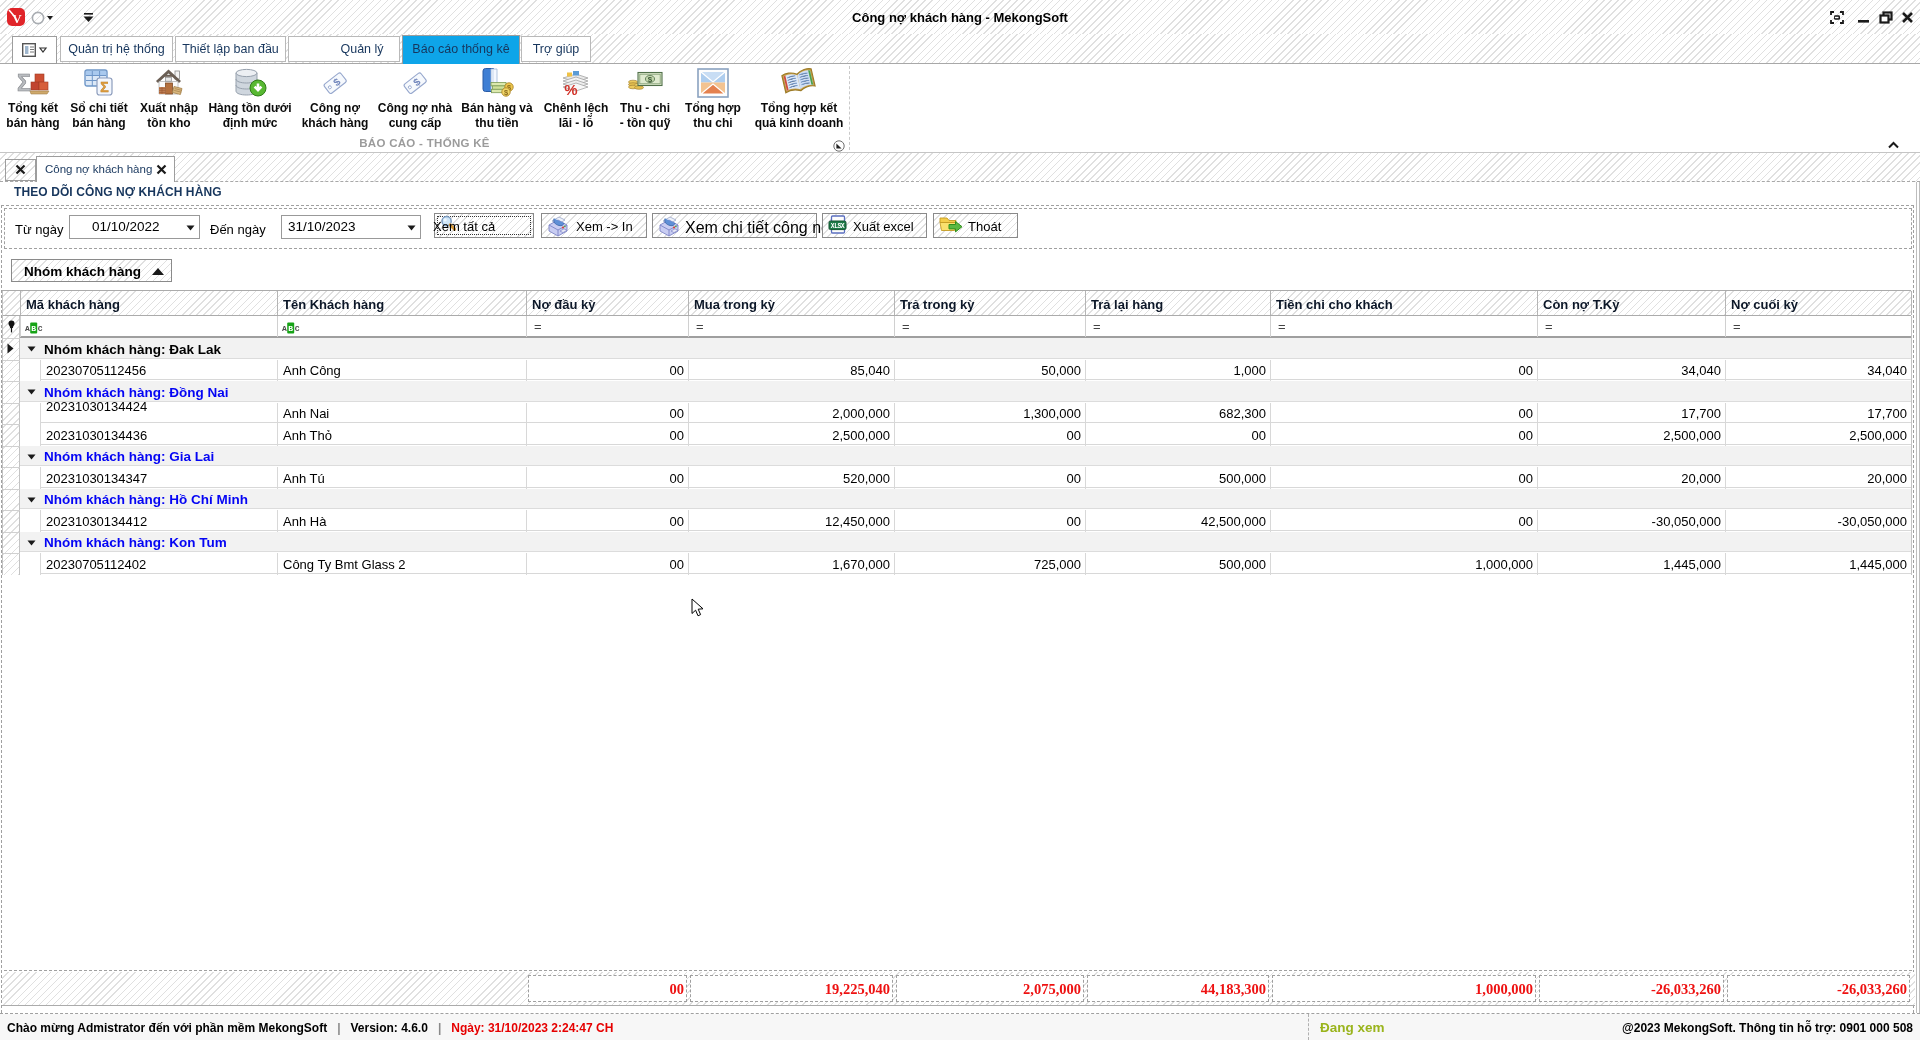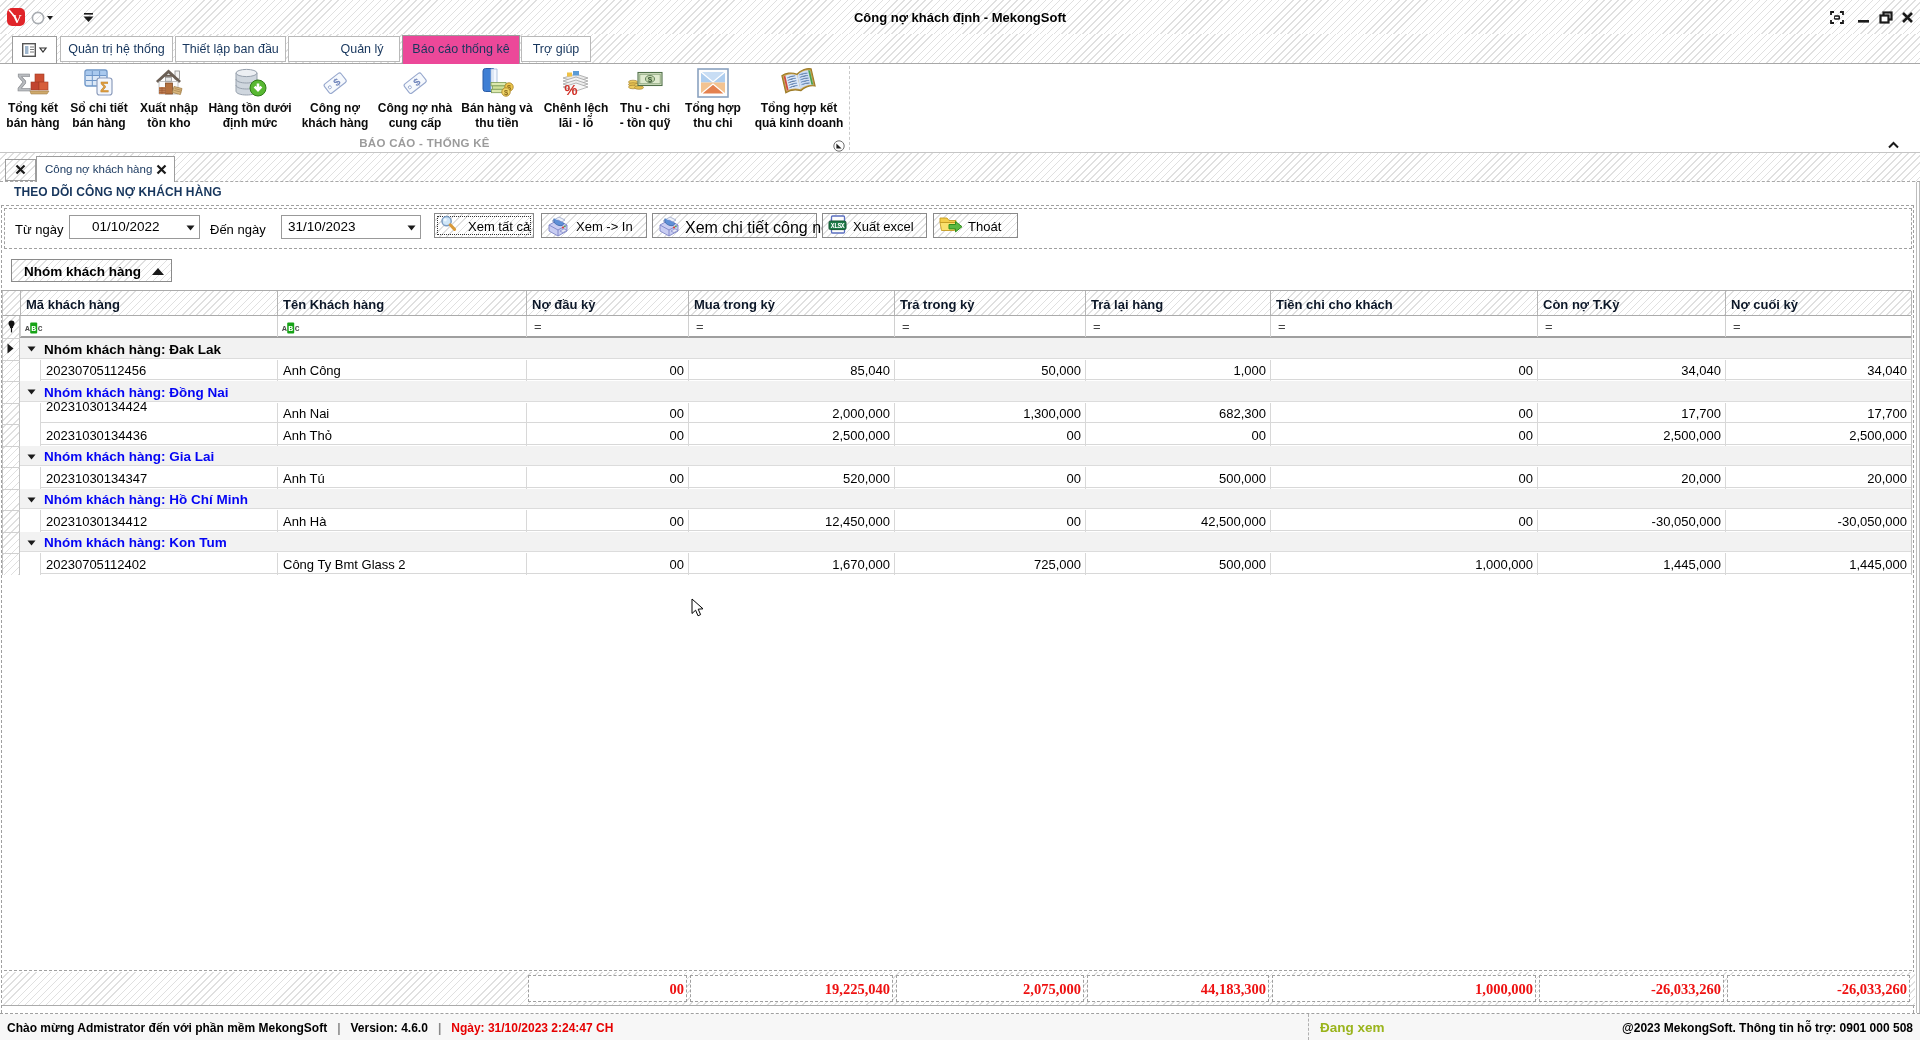--- a/index.html
+++ b/index.html
@@ -16,21 +16,21 @@
 <text x="10" y="14.5" font-size="13" font-weight="bold" fill="#fff" text-anchor="middle" font-family="Liberation Serif">V</text>
 </svg>
 <svg class="abs" style="left:31px;top:11px" width="24" height="14" viewBox="0 0 24 14">
 <circle cx="7" cy="7" r="5.6" fill="none" stroke="#a9adb2" stroke-width="1.6"></circle>
 <path d="M16,5 l6,0 -3,4 z" fill="#1a1a1a"></path>
 </svg>
 <svg class="abs" style="left:83px;top:13px" width="12" height="10" viewBox="0 0 12 10">
 <rect x="1" y="0" width="9" height="1.6" fill="#1a1a1a"></rect>
 <path d="M0.5,3.5 l10,0 -5,5.5 z" fill="#1a1a1a"></path>
 </svg>
-<div class="abs b" style="left:0;top:10px;width:1920px;height:16px;text-align:center;font-size:13px;color:#000;">Công nợ khách định - MekongSoft</div>
+<div class="abs b" style="left:0;top:10px;width:1920px;height:16px;text-align:center;font-size:13px;color:#000;">Công nợ khách hàng - MekongSoft</div>
 <svg class="abs" style="left:1830px;top:11px" width="90" height="13" viewBox="0 0 90 13">
 <g stroke="#1a1a1a" fill="none">
  <path d="M1,4 v-3 h3 M10,1 h3 v3 M13,9 v3 h-3 M4,12 h-3 v-3" stroke-width="1.8"></path>
  <rect x="4" y="4.2" width="6" height="4.6" rx="1.4" fill="#1a1a1a" stroke="none"></rect>
  <rect x="4.9" y="5.8" width="3.6" height="1.4" fill="#fff" stroke="none"></rect>
  <rect x="28" y="9" width="11" height="2.6" fill="#1a1a1a" stroke="none"></rect>
  <rect x="53.5" y="1.5" width="8" height="7" stroke-width="2.2"></rect>
  <rect x="50.5" y="4.5" width="8" height="7" fill="#fff" stroke-width="2.2"></rect>
  <path d="M73,2 l9,9 M82,2 l-9,9" stroke-width="2.6"></path>
 </g>
@@ -40,21 +40,21 @@
 <div class="abs" style="left:12px;top:36px;width:45px;height:28px;background:#fff;border:1px solid #9d9d9d;"></div>
 <svg class="abs" style="left:22px;top:43px" width="26" height="14" viewBox="0 0 26 14">
 <rect x="0.7" y="0.7" width="12.6" height="12.6" fill="#fff" stroke="#555" stroke-width="1.4"></rect>
 <rect x="3" y="3" width="3.4" height="8" fill="#9fb6cd"></rect>
 <path d="M8,4 h4 M8,6.5 h4 M8,9 h4" stroke="#777" stroke-width="1"></path>
 <path d="M18,5 h6 l-3,4 z" fill="none" stroke="#333" stroke-width="1.2"></path>
 </svg>
 <div class="abs navy" style="left:60px;top:36px;width:113px;height:26px;background:#fff;border:1px solid #b9b9b9;line-height:24px;text-align:center;font-size:12.5px;">Quản trị hệ thống</div>
 <div class="abs navy" style="left:175px;top:36px;width:111px;height:26px;background:#fff;border:1px solid #b9b9b9;line-height:24px;text-align:center;font-size:12.5px;">Thiết lập ban đầu</div>
 <div class="abs navy" style="left:288px;top:36px;width:112px;height:26px;background:#fff;border:1px solid #b9b9b9;line-height:24px;text-align:center;font-size:12.5px;padding-left:36px;">Quản lý nghiệp vụ</div>
-<div class="abs navy" style="left:402px;top:35px;width:118px;height:29px;background:#ec4899;border:1px solid #9d9d9d;border-bottom:none;line-height:26px;text-align:center;font-size:12.5px;">Báo cáo thống kê</div>
+<div class="abs navy" style="left:402px;top:35px;width:118px;height:29px;background:#0ea5e9;border:1px solid #9d9d9d;border-bottom:none;line-height:26px;text-align:center;font-size:12.5px;">Báo cáo thống kê</div>
 <div class="abs navy" style="left:521px;top:36px;width:70px;height:26px;background:#fff;border:1px solid #b9b9b9;line-height:24px;text-align:center;font-size:12.5px;">Trợ giúp</div>
 <div class="abs" style="left:0;top:64px;width:1920px;height:89px;background:#fff;border-bottom:1px solid #c5c5c5;"></div>
 <div class="abs" style="left:849px;top:66px;width:0px;height:84px;border-left:1px dashed #c9c9c9;"></div>
 <div class="abs b" style="left:0;top:137px;width:849px;height:14px;text-align:center;font-size:11.5px;color:#9b9b9b;letter-spacing:0.3px;">BÁO CÁO - THỐNG KÊ</div>
 <svg class="abs" style="left:833px;top:140px" width="12" height="12" viewBox="0 0 12 12">
 <circle cx="6" cy="6" r="5.2" fill="#fff" stroke="#6e6e6e" stroke-width="1"></circle>
 <path d="M3.4,8.6 L8.6,8.6 L3.4,3.4 z" fill="#222" transform="rotate(0 6 6)"></path>
   </svg>
 <svg class="abs" style="left:1887px;top:140px" width="13" height="10" viewBox="0 0 13 10">
 <path d="M2,7.5 L6.5,3 L11,7.5" fill="none" stroke="#1a1a1a" stroke-width="2"></path>
@@ -206,21 +206,21 @@
 <svg class="abs" style="left:407px;top:225px" width="9" height="6" viewBox="0 0 9 6">
     <path d="M0.5,0.5 h8 l-4,5 z" fill="#1a1a1a"></path>
   </svg>
 <div class="abs hatch" style="left:434px;top:213px;width:100px;height:25px;border:1px solid #8a8a8a;"></div>
 <div class="abs" style="left:437px;top:216px;width:94px;height:19px;border:1px dotted #333;"></div>
 <div class="abs" style="left:440px;top:215px"><svg width="17" height="17" viewBox="0 0 17 17">
 <circle cx="6.6" cy="6.2" r="4.6" fill="#cfe6f8" stroke="#7c9cc2" stroke-width="1.5"></circle>
 <circle cx="5.2" cy="4.8" r="1.6" fill="#eef7ff"></circle>
 <path d="M10.2,9.8 L14.6,14.4" stroke="#d99a3a" stroke-width="3" stroke-linecap="round"></path>
 </svg></div>
-<div class="abs" style="left:468px;top:219px;width:100px;height:16px;font-size:13px;color:#000;text-align:left;">Xem tất cả</div>
+<div class="abs" style="left:433px;top:219px;width:100px;height:16px;font-size:13px;color:#000;text-align:left;">Xem tất cả</div>
 <div class="abs hatch" style="left:541px;top:213px;width:106px;height:25px;border:1px solid #8a8a8a;"></div>
 <div class="abs" style="left:547px;top:215px"><svg width="24" height="22" viewBox="0 0 24 22">
 <path d="M5,6 l7,-4 6,3 -7,4 z" fill="#eef2fa" stroke="#9aa6c8" stroke-width="0.8"></path>
 <path d="M2,10 l9,-5 9,5 0,6 -9,5 -9,-5 z" fill="#c9cdf2" stroke="#7d84c6" stroke-width="0.9"></path>
 <path d="M2,10 l9,5 9,-5" fill="none" stroke="#7d84c6" stroke-width="0.9"></path>
 <path d="M11,15 v6" stroke="#7d84c6" stroke-width="0.9"></path>
 <path d="M7,3.5 C6,7 8,9.5 12,10.5 C15,11.2 16.6,10 17,8" fill="#5f8fd6" stroke="#3a66a8" stroke-width="0.8"></path>
 <circle cx="16" cy="12.6" r="1.1" fill="#d8463a"></circle>
 <circle cx="17.8" cy="11.3" r="0.9" fill="#59a83c"></circle>
 <path d="M13,16 l4,-2.2 3,1.6 -4,2.2 z" fill="#e8e9f6" stroke="#7d84c6" stroke-width="0.7"></path>

